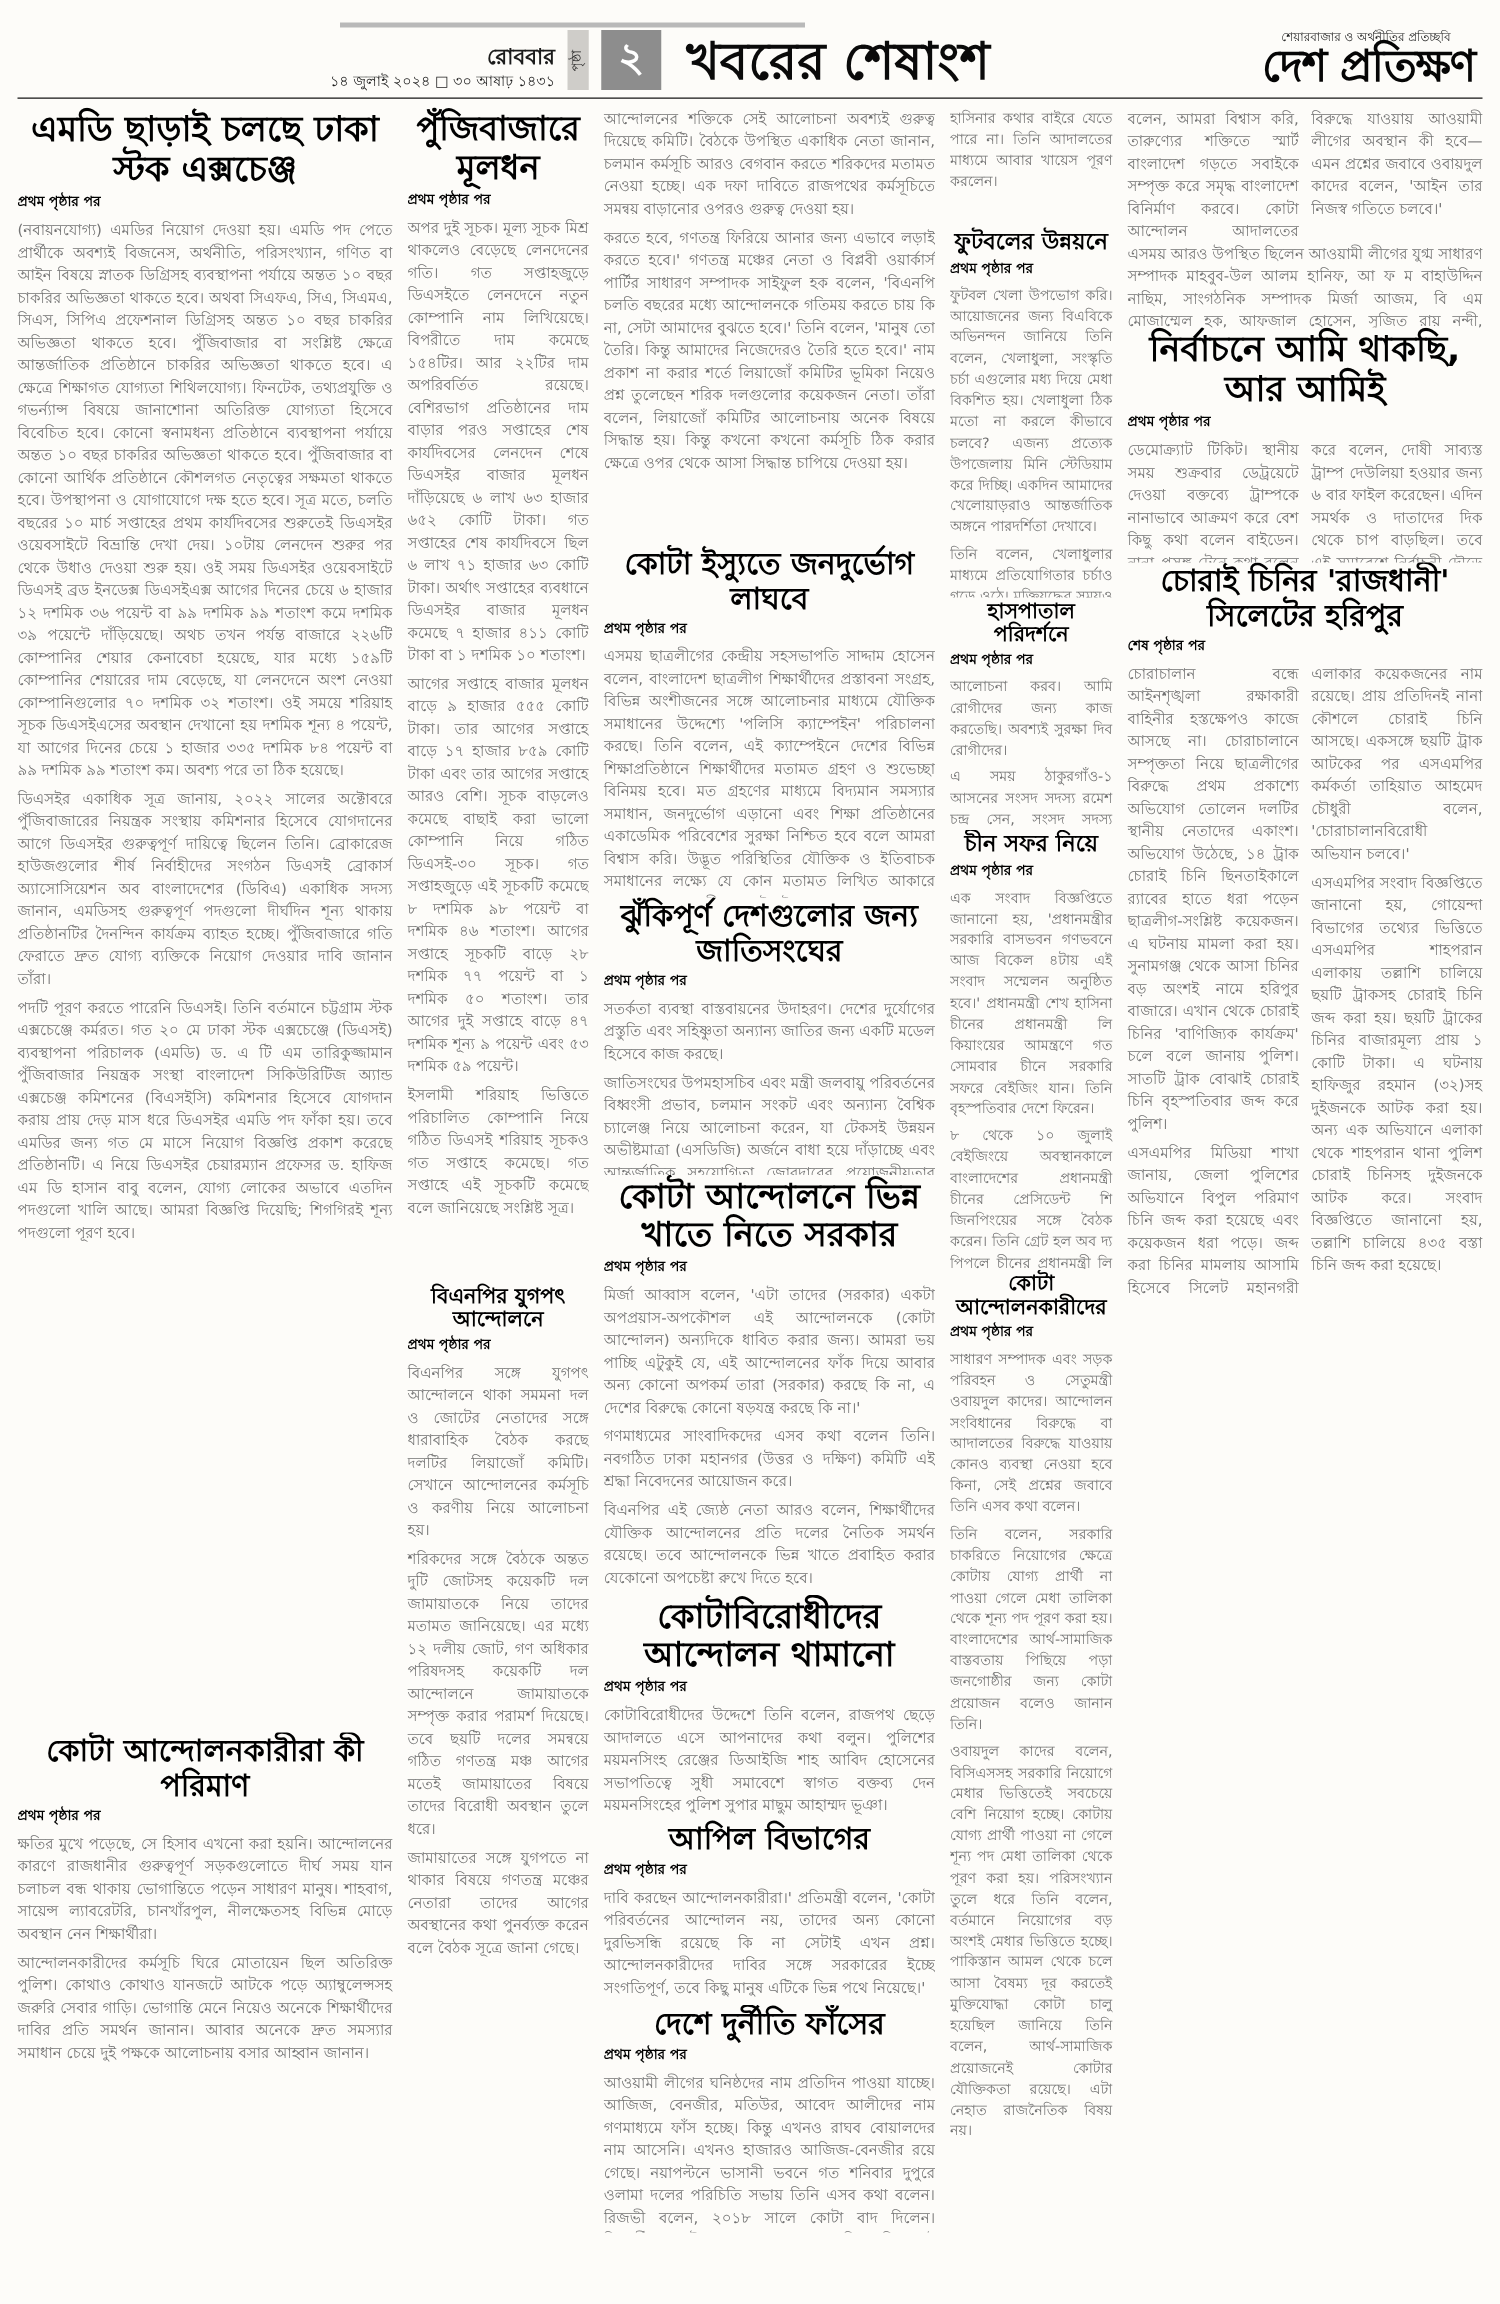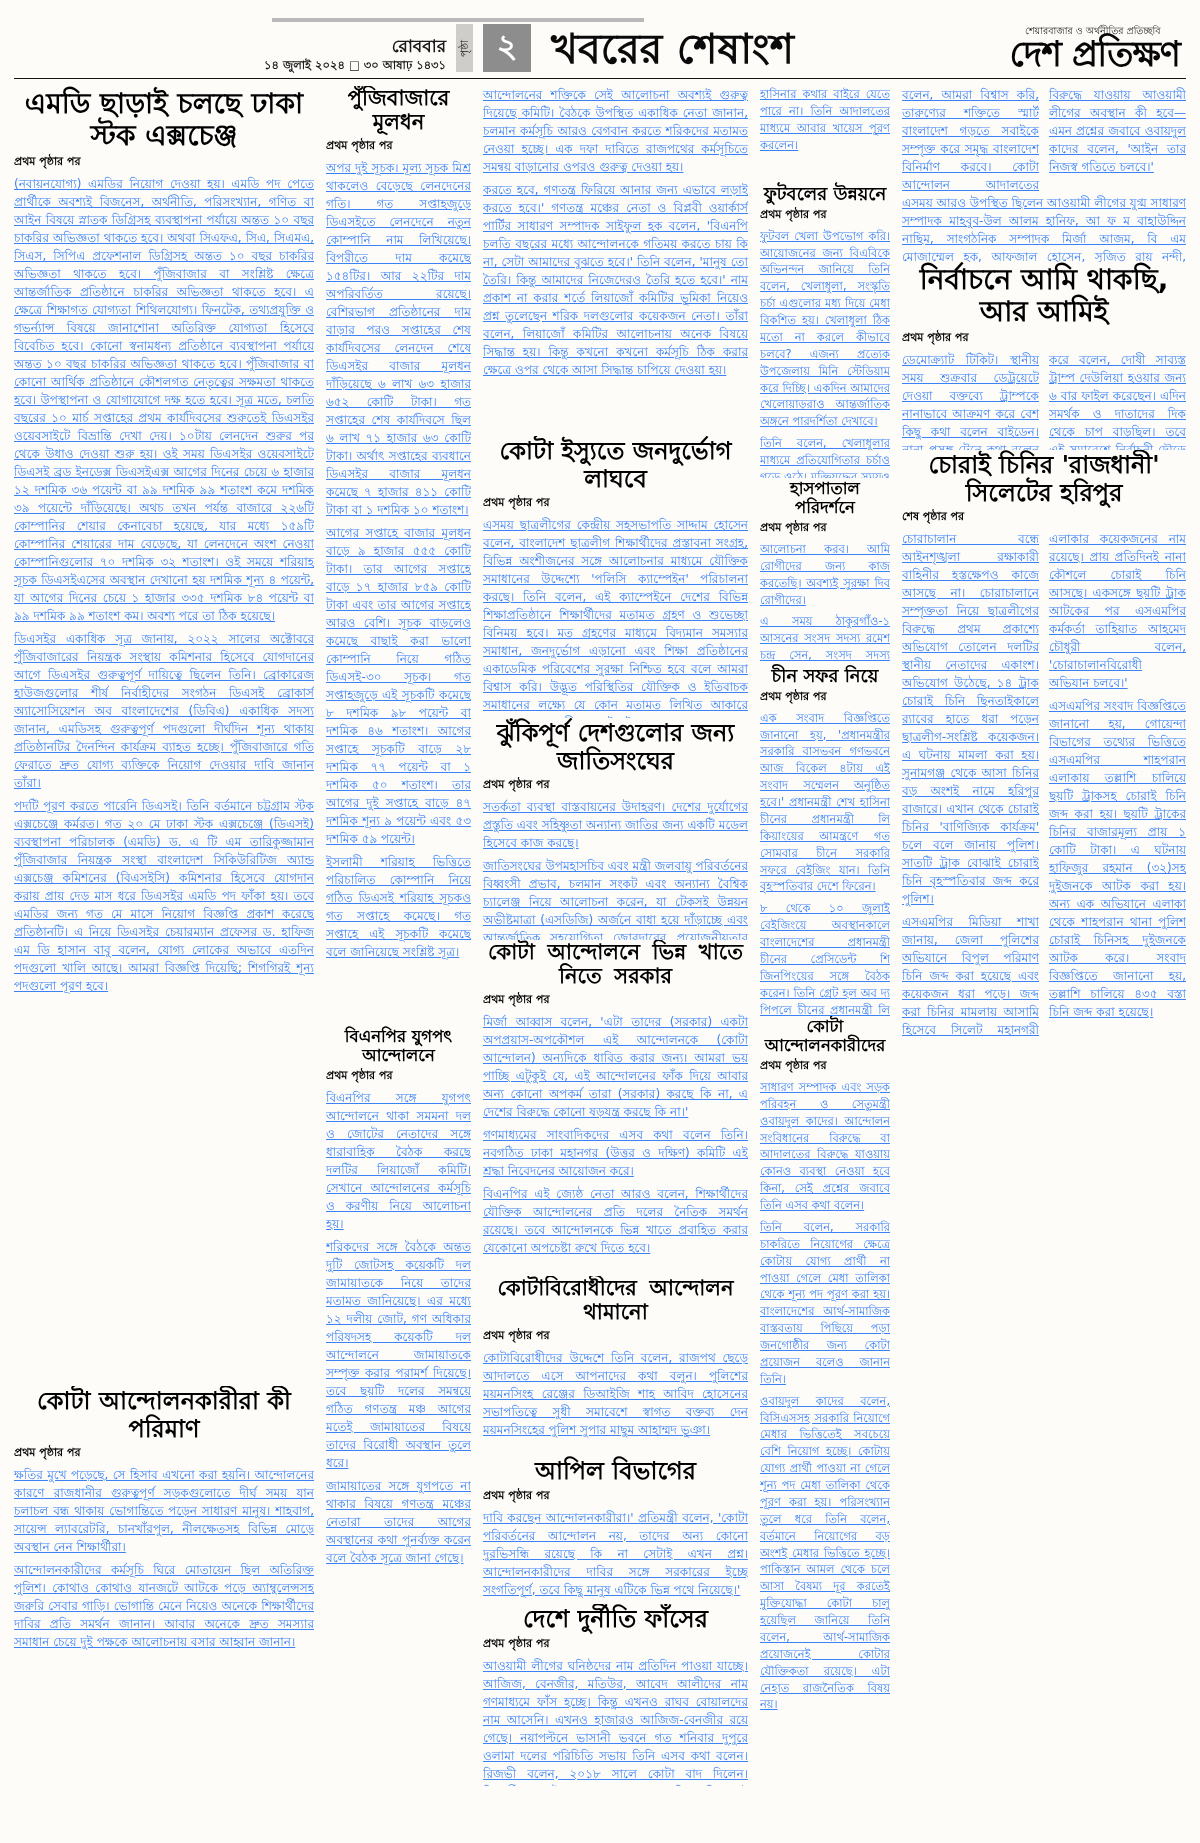--- a/index.html
+++ b/index.html
@@ -15,21 +15,21 @@
   
   .top-rule{height:4px;background:#b9b9b9;width:372px;margin:8px 0 2px 258px;}
   .masthead{
     display:flex;align-items:flex-end;
     border-bottom:1.6px solid #151515;
     padding-bottom:6px;gap:10px;
   }
   .mh-spacer{width:240px;}
   .date-block{text-align:right;line-height:1.25;white-space:nowrap;}
   .date-day{font-weight:bold;font-size:17px;}
-  .date-line{font-size:11.5px;font-weight:bold;}
+  .date-line{font-size:11.5px;}
   .page-strip{
     width:17px;height:48px;background:#cfcdc9;color:#222;
     writing-mode:vertical-rl;transform:rotate(180deg);
     font-size:10.5px;display:flex;align-items:center;justify-content:center;
   }
   .page-num{
     width:48px;height:48px;background:#8d8d8d;color:#fff;
     font-size:32px;font-weight:bold;
     display:flex;align-items:center;justify-content:center;
   }
@@ -55,29 +55,29 @@
   .article h2{
     margin:2px 0 0 0;text-align:center;color:#000;
     font-weight:800;line-height:1.15;
   }
   .cont-label{
     font-size:11px;font-weight:bold;color:#000;
     margin:1px 0 3px 0;
   }
   .article p{
     margin:0 0 5px 0;text-align:justify;
-    font-size:12px;line-height:1.5;color:#3b82f6;text-decoration:underline;
+    font-size:12px;line-height:1.5;color:#737373;
   }
   .track-d .article p{font-size:11.4px;line-height:1.48;}
   .cols2{column-count:2;column-gap:10px;}
 
   
   .hl-xl{font-size:28px;}
   .hl-lg{font-size:24px;}
-  .hl-md{font-size:21px;font-family:Liberation Mono, monospace;}
+  .hl-md{font-size:27px;}
   .hl-sm{font-size:18px;}
   .hl-xs{font-size:16.5px;}
 
   
   .h-a1{height:1300px;}  .h-a2{height:400px;}
   .h-b1{height:940px;}   .h-b2{height:760px;}
   .h-c0{height:350px;}   .h-c1{height:282px;}  .h-c2{height:222px;}
   .h-c3{height:336px;}   .h-c4{height:180px;}  .h-c5{height:148px;}
   .h-c6{height:182px;}
   .h-d0{height:96px;}    .h-d1{height:296px;}  .h-d2{height:186px;}

